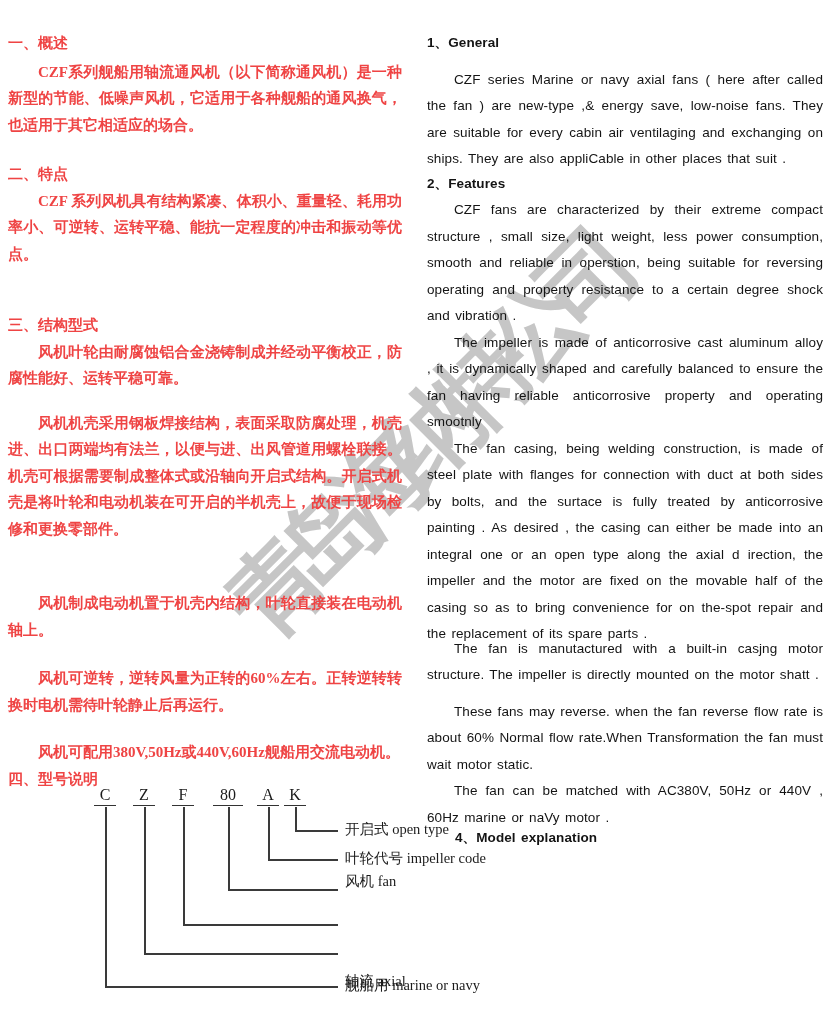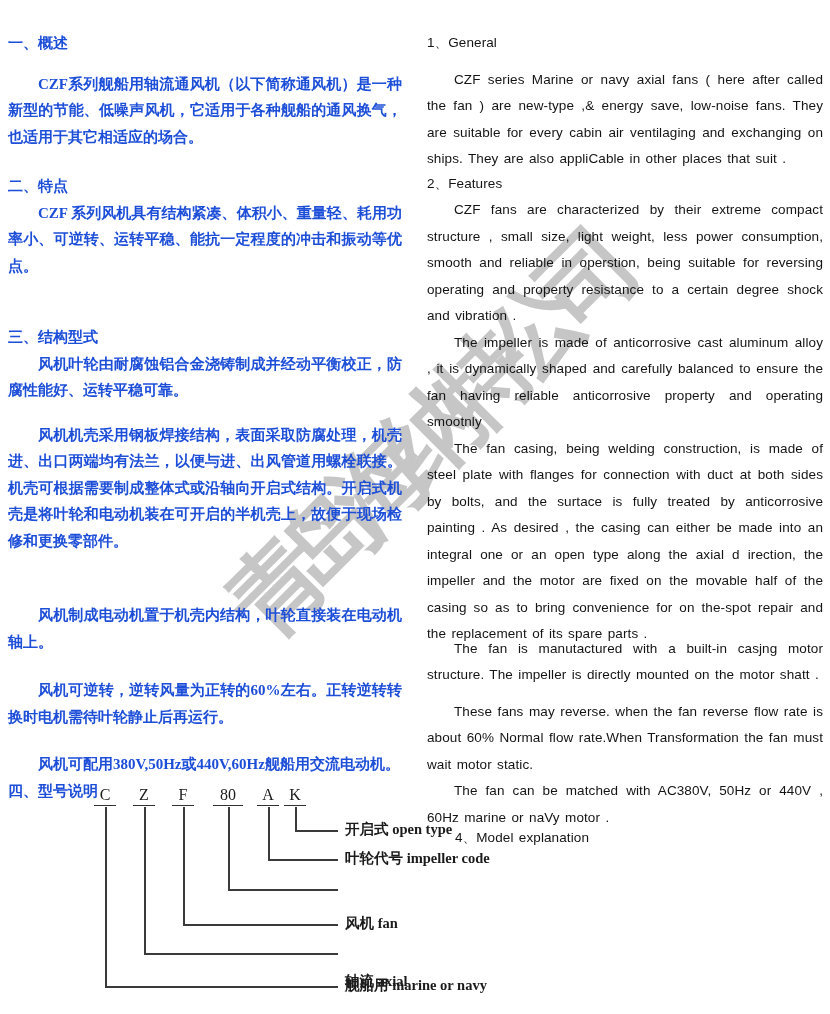--- a/index.html
+++ b/index.html
@@ -27,62 +27,62 @@
   }
   
   .col{position:absolute;top:30px;z-index:1;}
   .col-cn{left:8px;width:394px;}
   .col-en{left:427px;width:396px;}
   .cn{
     font-family:"Liberation Serif","DejaVu Serif",serif;
     font-weight:700;
     font-size:15px;
     line-height:26.5px;
-    color:#1d4ed8;
+    color:#ef4444;
     text-align:justify;
   }
   .en{
     font-family:"Liberation Sans","DejaVu Sans",sans-serif;
     font-weight:400;
     font-size:13.5px;
     line-height:26.5px;
     color:#141414;
     text-align:justify;
     letter-spacing:.1px;
     word-spacing:1.5px;
   }
   .h{margin:0;}
   .p{margin:0;text-indent:2em;}
-  .en .h{font-weight:400;}
+  .en .h{font-weight:700;}
   
   .diagram{position:absolute;left:0;top:0;width:830px;height:1014px;z-index:1;pointer-events:none;}
   .code-letter{
     position:absolute;top:786px;height:18px;
     font-family:"Liberation Serif","DejaVu Serif",serif;
     font-size:16px;color:#1b1b1b;text-align:center;
     border-bottom:1.5px solid #333;padding-bottom:1px;
   }
   .vline{position:absolute;width:1.5px;background:#3a3a3a;}
   .hline{position:absolute;height:1.5px;background:#3a3a3a;}
   .dlabel{
     position:absolute;left:345px;height:20px;white-space:nowrap;
     font-family:"Liberation Serif","DejaVu Serif",serif;
-    font-size:14.5px;font-weight:700;color:#1b1b1b;
+    font-size:14.5px;font-weight:400;color:#1b1b1b;
   }
 </style>
 </head>
 <body>
 
 <div id="page">
 
   <div class="watermark">青岛海纳特公司</div>
 
   <div class="col col-cn cn">
     <div class="h">一、概述</div>
-    <p class="p" style="margin-top:14px">CZF系列舰船用轴流通风机（以下简称通风机）是一种新型的节能、低噪声风机，它适用于各种舰船的通风换气，也适用于其它相适应的场合。</p>
+    <p class="p" style="margin-top:2px">CZF系列舰船用轴流通风机（以下简称通风机）是一种新型的节能、低噪声风机，它适用于各种舰船的通风换气，也适用于其它相适应的场合。</p>
     <div class="h" style="margin-top:23px">二、特点</div>
     <p class="p">CZF 系列风机具有结构紧凑、体积小、重量轻、耗用功率小、可逆转、运转平稳、能抗一定程度的冲击和振动等优点。</p>
     <div class="h" style="margin-top:45px">三、结构型式</div>
     <p class="p">风机叶轮由耐腐蚀铝合金浇铸制成并经动平衡校正，防腐性能好、运转平稳可靠。</p>
     <p class="p" style="margin-top:18px">风机机壳采用钢板焊接结构，表面采取防腐处理，机壳进、出口两端均有法兰，以便与进、出风管道用螺栓联接。机壳可根据需要制成整体式或沿轴向开启式结构。开启式机壳是将叶轮和电动机装在可开启的半机壳上，故便于现场检修和更换零部件。</p>
     <p class="p" style="margin-top:48px">风机制成电动机置于机壳内结构，叶轮直接装在电动机轴上。</p>
     <p class="p" style="margin-top:22px">风机可逆转，逆转风量为正转的60%左右。正转逆转转换时电机需待叶轮静止后再运行。</p>
     <p class="p" style="margin-top:21px">风机可配用380V,50Hz或440V,60Hz舰船用交流电动机。</p>
     <div class="h">四、型号说明</div>
   </div>
@@ -118,18 +118,18 @@
 
     <div class="hline" style="left:295px;top:830px;width:43px"></div>
     <div class="hline" style="left:268px;top:859px;width:70px"></div>
     <div class="hline" style="left:228px;top:889px;width:110px"></div>
     <div class="hline" style="left:183px;top:924px;width:155px"></div>
     <div class="hline" style="left:144px;top:953px;width:194px"></div>
     <div class="hline" style="left:105px;top:986px;width:233px"></div>
 
     <div class="dlabel" style="top:820px">开启式 open type</div>
     <div class="dlabel" style="top:849px">叶轮代号 impeller code</div>
-    <div class="dlabel" style="top:914px">风机 fan</div>
+    <div class="dlabel" style="top:872px">风机 fan</div>
     <div class="dlabel" style="top:972px">轴流 axial</div>
     <div class="dlabel" style="top:976px">舰船用  marine or navy</div>
   </div>
 
 </div>
 
 </body></html>

